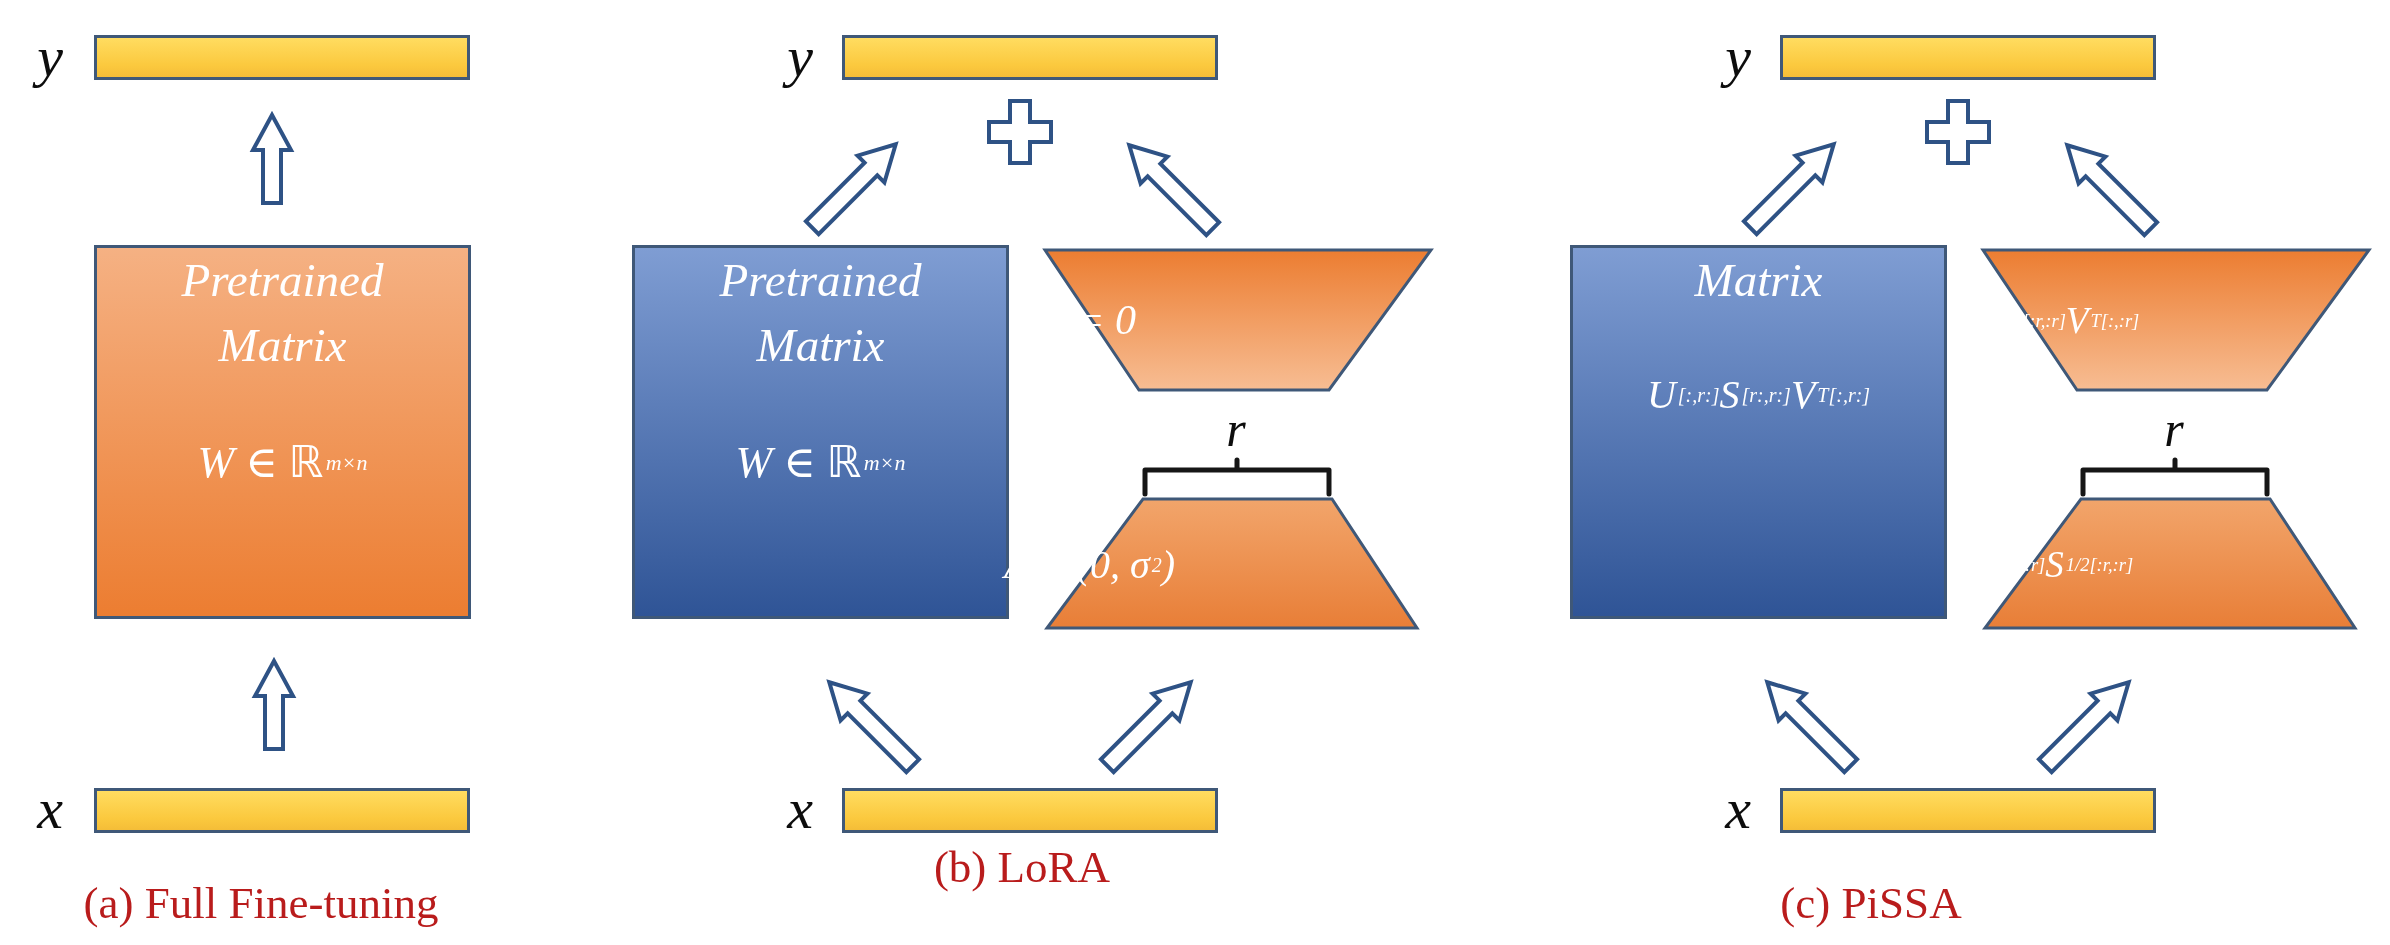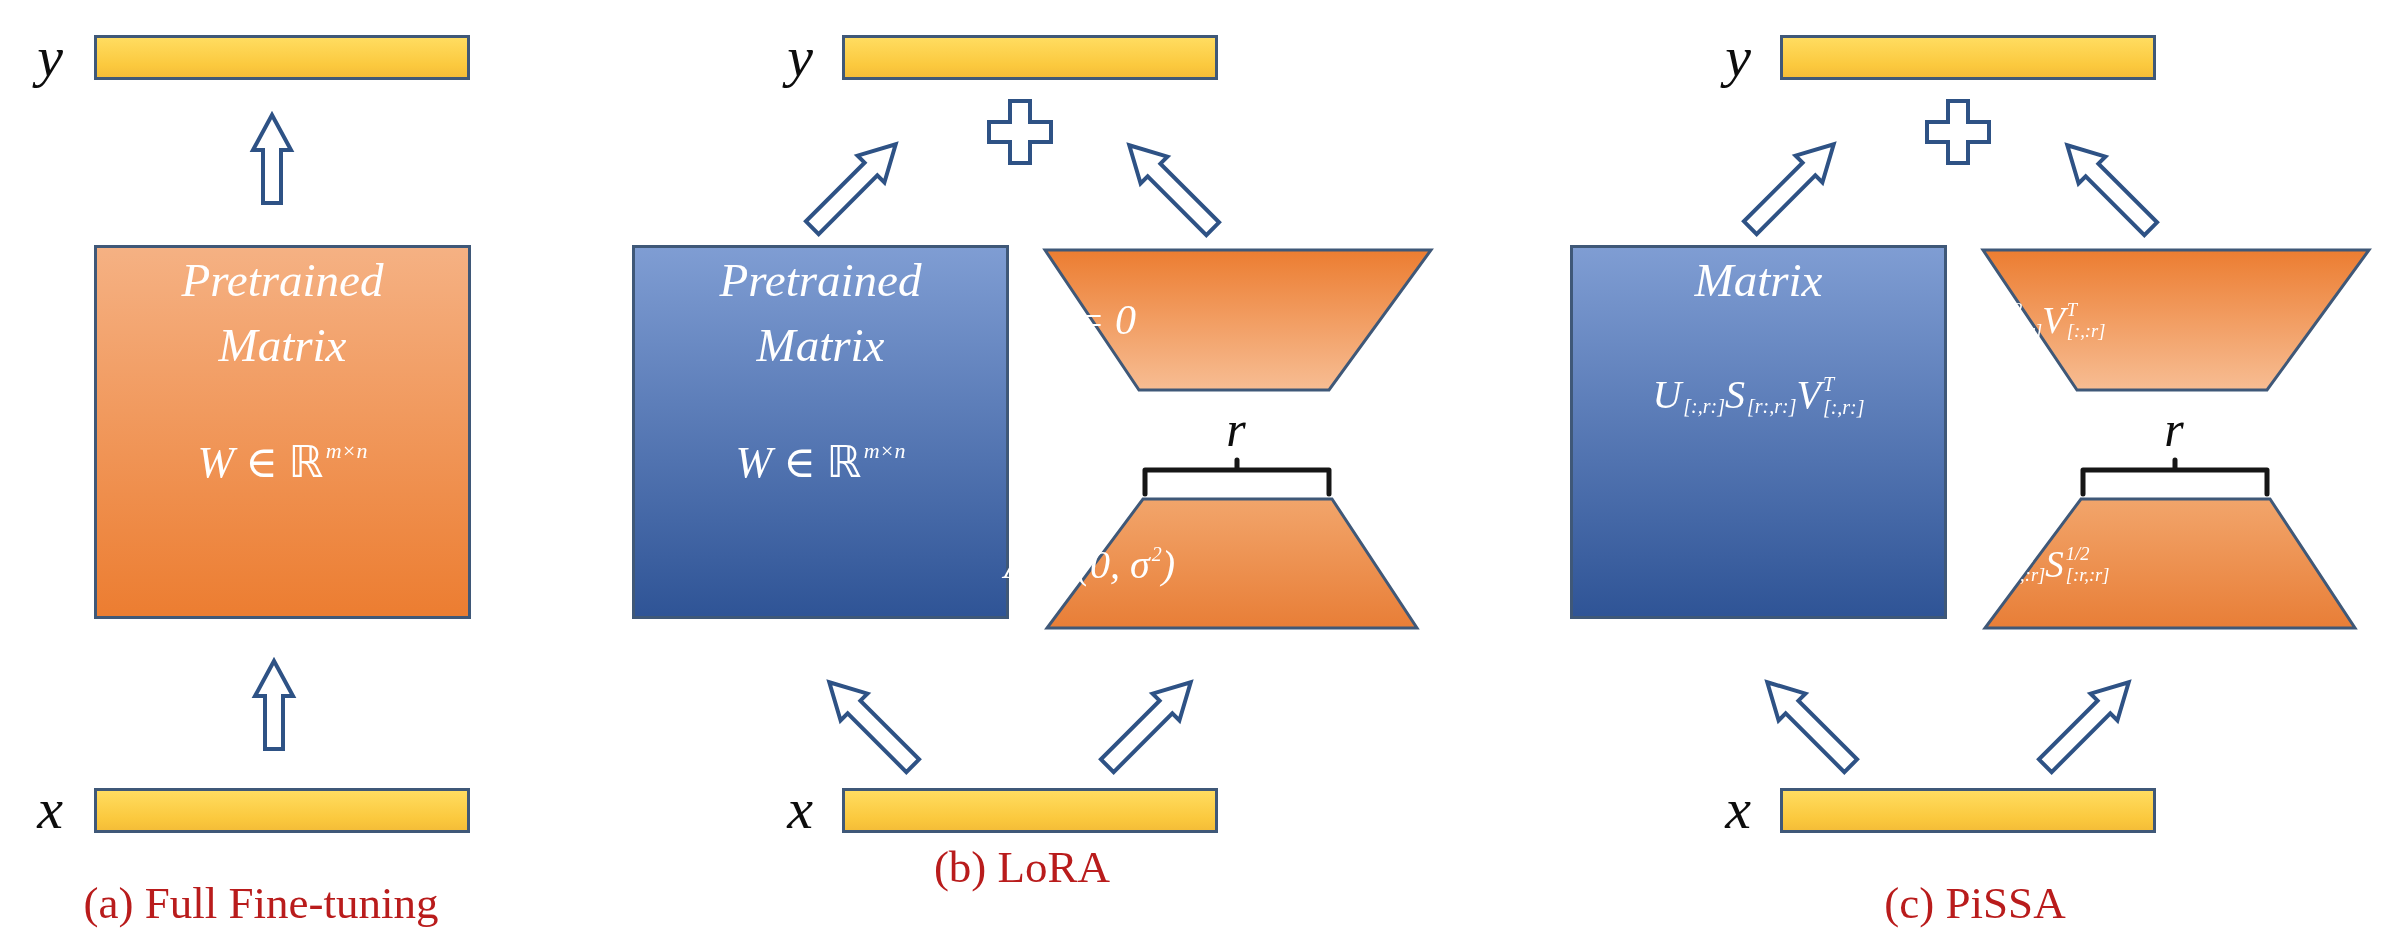--- a/index.html
+++ b/index.html
@@ -19,21 +19,21 @@
   .sq.blue{background:linear-gradient(180deg,var(--blue-top,#7F9DD3),var(--blue-bottom,#2F5496));}
   .mtitle{font-style:italic;font-size:47px;line-height:65px;text-align:center;}
   .mformula{margin-top:58px;font-size:44px;}
   .mformula.small{font-size:40px;}
 
   
   .fx{font-family:"Liberation Serif","DejaVu Serif","DejaVu Sans",serif;
       font-style:italic;color:#fff;display:flex;align-items:center;justify-content:center;}
   .tok{display:inline-flex;align-items:center;}
   .base{white-space:pre;}
-  .ss{display:inline-flex;flex-direction:column;justify-content:center;
+  .ss{display:inline-flex;flex-direction:row;justify-content:center;
       font-size:0.5em;line-height:1.12;text-align:left;margin-left:2px;transform:translateY(0.04em);}
   .su,.sb{display:block;min-height:1.1em;}
 
   
   .trap{position:absolute;overflow:visible;}
   .trap polygon{stroke:var(--edge,#3F5878);stroke-width:3;stroke-linejoin:miter;}
   .traptext{position:absolute;display:flex;align-items:center;justify-content:flex-start;}
   .t-b{font-size:42px;} .t-a{font-size:40px;} .t-c{font-size:37px;}
 
   
@@ -274,16 +274,16 @@
 
     <svg class="arr" style="left:1787px;top:662px;transform:rotate(-45deg)" width="44" height="124" viewBox="0 0 44 124">
       <polygon points="22,3 41,38 31,38 31,121 13,121 13,38 3,38"></polygon>
     </svg>
     <svg class="arr" style="left:2065px;top:662px;transform:rotate(45deg)" width="44" height="124" viewBox="0 0 44 124">
       <polygon points="22,3 41,38 31,38 31,121 13,121 13,38 3,38"></polygon>
     </svg>
 
     <div class="bar" style="left:1780px;top:788px"></div>
     <div class="axlabel" style="left:1698px;top:776px">x</div>
-    <div class="caption" style="left:1765px;top:878px">(c) PiSSA</div>
+    <div class="caption" style="left:1661px;top:878px">(c) PiSSA</div>
   </div>
 
 </div>
 
 </body></html>

